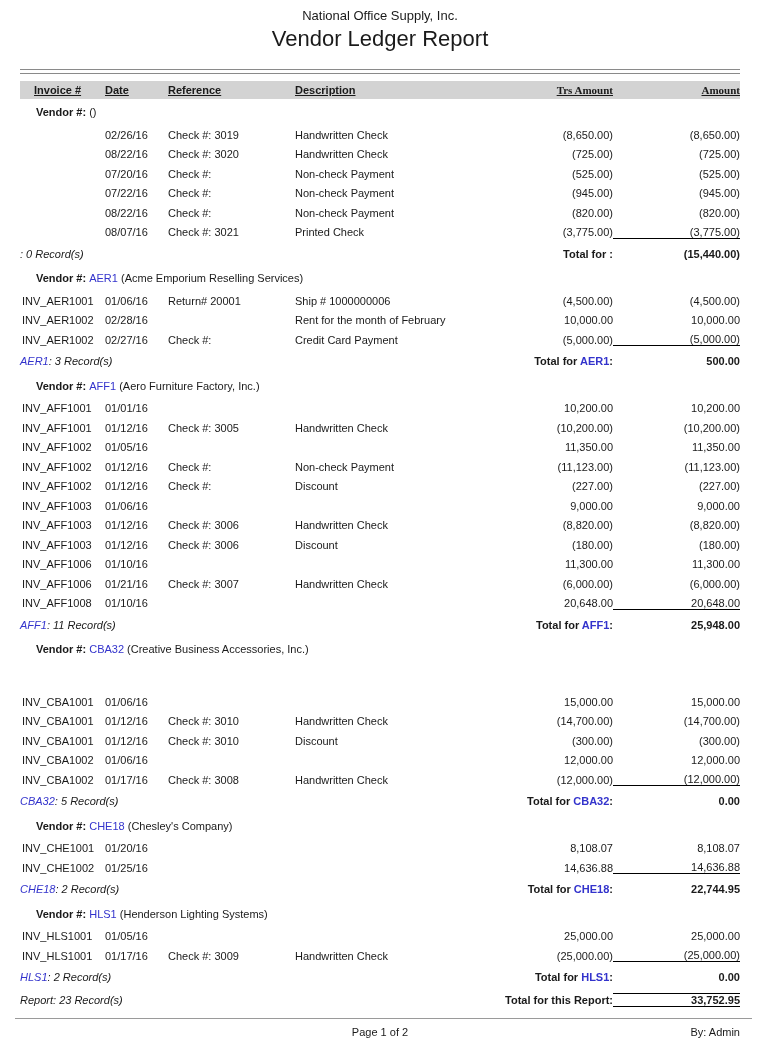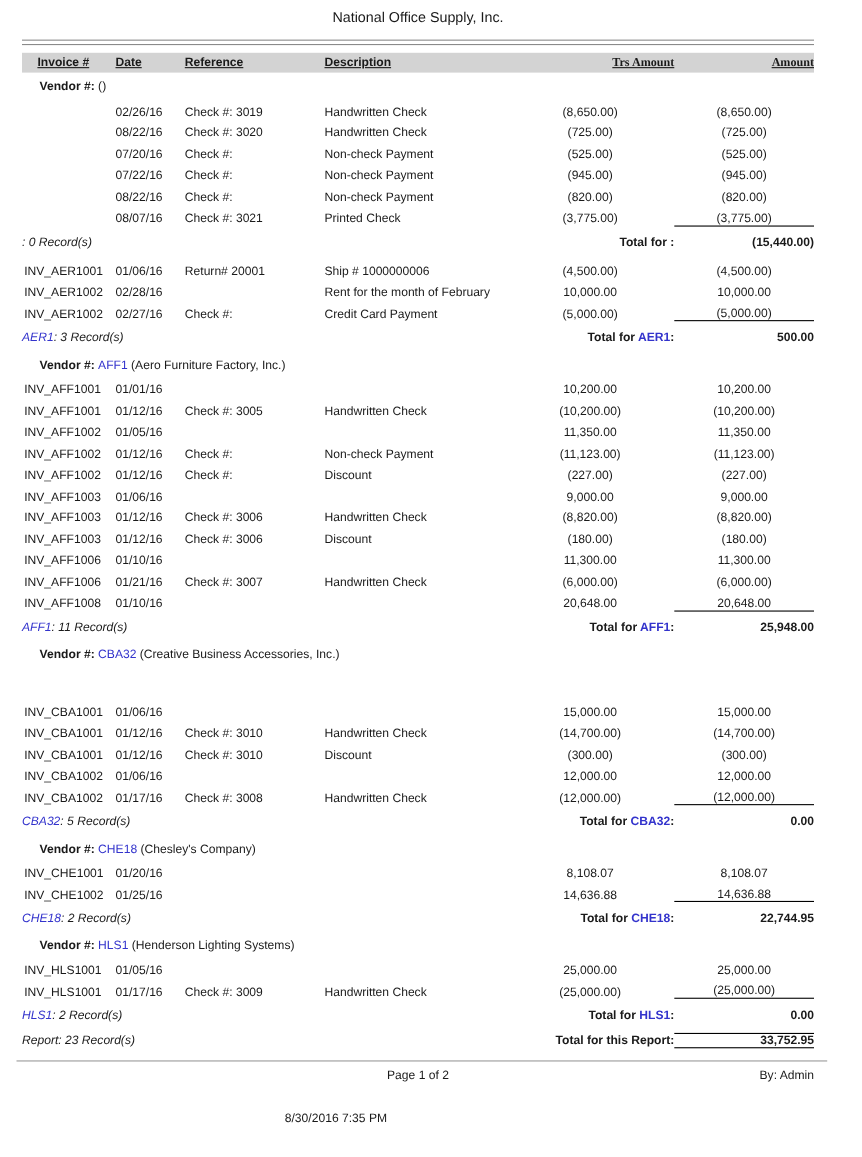--- a/index.html
+++ b/index.html
@@ -15,21 +15,21 @@
   .grid6{display:grid;grid-template-columns:85px 63px 127px 165px 153px 127px;align-items:center;}
   .band{background:#d3d3d3;height:18px;margin-top:7px;}
   .band .h{font-weight:bold;font-size:11px;text-decoration:underline;white-space:nowrap;}
   .band .h0{padding-left:14px;}
   .band .h4,.band .h5{text-align:right;font-family:Liberation Serif, serif;}
   .vendor-header{margin-top:7px;height:14px;font-size:11px;white-space:nowrap;margin-left:16px;}
   .rows{margin-top:5px;}
   .row{height:19.5px;font-size:11px;}
   .row .c{white-space:nowrap;overflow:hidden;}
   .row .c0{padding-left:2px;}
-  .row .c4,.row .c5{text-align:center;}
+  .row .c4,.row .c5{text-align:right;}
   .row.last .c5{border-bottom:1px solid #000;}
   .row-gap{height:30px;}
   .total-row{display:grid;grid-template-columns:440px 153px 127px;align-items:center;height:23px;font-size:11px;}
   .total-row .records{white-space:nowrap;}
   .total-row .tlabel{text-align:right;white-space:nowrap;}
   .total-row .tamount{text-align:right;white-space:nowrap;}
   .report-row .tamount{border-top:1px solid #000;border-bottom:1px solid #000;}
   .b{font-weight:bold;}
   .i{font-style:italic;}
   .blue{color:#3333cc;}
@@ -37,20 +37,21 @@
   .page-footer{display:grid;grid-template-columns:1fr auto 1fr;margin-top:7px;font-size:11px;}
   .page-footer .pf-left{text-align:right;padding-left:2px;margin-top:39px;}
   .page-footer .pf-center{text-align:right;}
   .page-footer .pf-right{text-align:right;}
 </style>
 </head>
 <body>
 
 <div class="page">
   <div class="company">National Office Supply, Inc.</div>
+  <div class="title">Vendor Ledger Report</div>
   <div class="double-rule"></div>
 
   <div class="band grid6">
     <div class="h h0">Invoice #</div>
     <div class="h h1">Date</div>
     <div class="h h2">Reference</div>
     <div class="h h3">Description</div>
     <div class="h h4">Trs Amount</div>
     <div class="h h5">Amount</div>
   </div>
@@ -108,20 +109,21 @@
             <div class="c c5">(3,775.00)</div>
           </div>
         </div>
         <div class="total-row">
           <div class="records"><span class="blue i"></span><span class="i">: 0 Record(s)</span></div>
           <div class="tlabel"><span class="b">Total for </span><span class="blue b"></span><span class="b">:</span></div>
           <div class="tamount b">(15,440.00)</div>
         </div>
       </section>
       <section class="vendor-section">
+        <div class="vendor-header"><span class="b">Vendor #: </span><span class="blue">AER1</span><span> (Acme Emporium Reselling Services)</span></div>
         <div class="rows">
           <div class="row grid6">
             <div class="c c0">INV_AER1001</div>
             <div class="c c1">01/06/16</div>
             <div class="c c2">Return# 20001</div>
             <div class="c c3">Ship # 1000000006</div>
             <div class="c c4">(4,500.00)</div>
             <div class="c c5">(4,500.00)</div>
           </div>
           <div class="row grid6">

